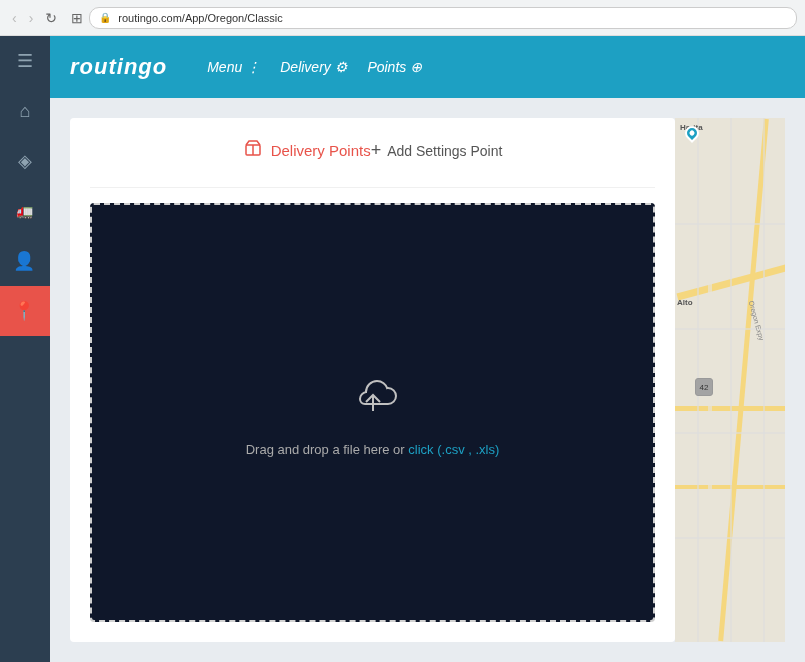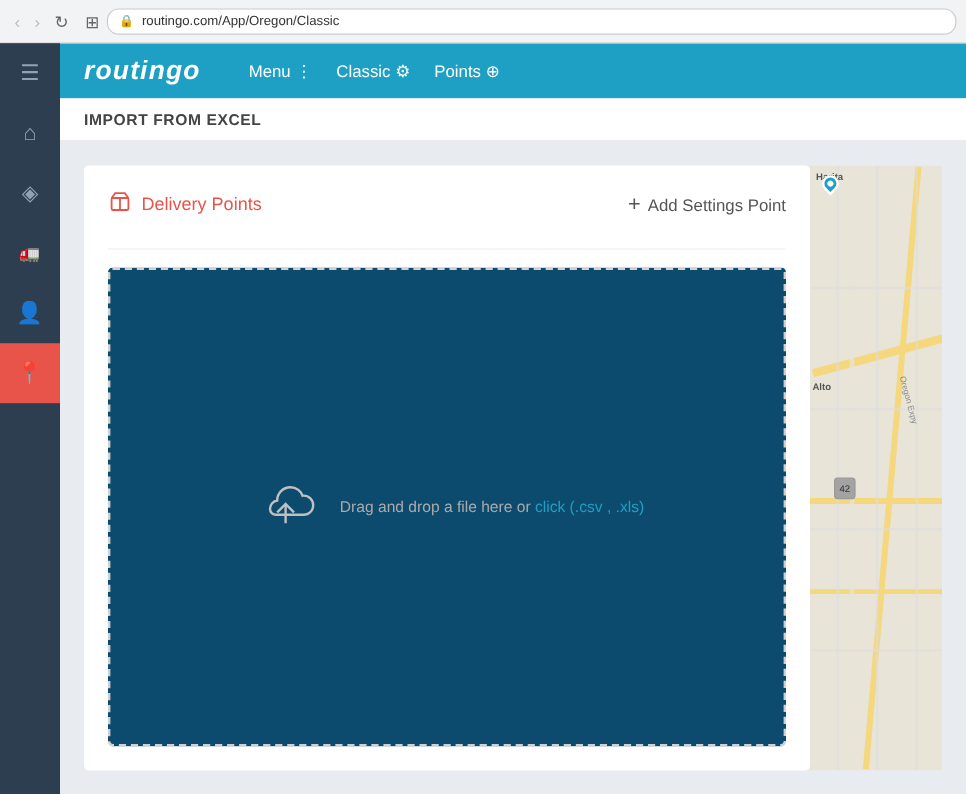--- a/index.html
+++ b/index.html
@@ -56,21 +56,21 @@
       color: #8fa3b1;
       font-size: 18px;
       position: relative;
     }
     .sidebar-item.active { background: #e8534a; color: white; }
     .sidebar-item.menu-item { background: #2c3e50; }
 
     
     .header {
       background: #1da0c3;
-      height: 46px;
+      height: 62px;
       display: flex;
       align-items: center;
       padding: 0 20px;
       gap: 30px;
     }
     .logo {
       color: white;
       font-size: 22px;
       font-weight: bold;
       font-style: italic;
@@ -80,20 +80,21 @@
       display: flex;
       gap: 20px;
       margin-left: 10px;
     }
     .header-nav-item {
       color: white;
       font-size: 14px;
       cursor: pointer;
       display: flex;
       gap: 4px;
+      font-style: italic;
     }
 
     
     .main-content {
       flex: 1;
       display: flex;
       flex-direction: column;
       overflow: hidden;
       position: relative;
     }
@@ -124,21 +125,21 @@
       padding: 20px;
       display: flex;
       flex-direction: column;
       gap: 15px;
       margin-right: 0;
     }
 
     .panel-header {
       display: flex;
       align-items: center;
-      justify-content: space-between;
+      justify-content: center;
       padding-bottom: 24px;
       border-bottom: 1px solid #f0f0f0;
     }
 
     .delivery-points-btn {
       display: flex;
       align-items: center;
       gap: 8px;
       color: #e8534a;
       font-size: 15px;
@@ -157,26 +158,27 @@
       cursor: pointer;
       background: none;
       border: none;
     }
 
     .drop-zone {
       flex: 1;
       border: 2px dashed #d0d0d0;
       border-radius: 4px;
       display: flex;
+      flex-direction: column;
       align-items: center;
       justify-content: center;
       gap: 15px;
       min-height: 180px;
       cursor: pointer;
-      background: #0c4a6e;
+      background: #0f172a;
     }
 
     .cloud-upload-icon {
       color: #c0c0c0;
       font-size: 50px;
       line-height: 1;
     }
 
     .drop-text {
       font-size: 13px;
@@ -267,33 +269,30 @@
   <div class="main-content">
 
     <div class="header">
       <span class="logo">routingo</span>
       <div class="header-nav">
         <div class="header-nav-item">
           <span>Menu</span>
           <span>⋮</span>
         </div>
         <div class="header-nav-item">
-          <span>Classic</span>
+          <span>Delivery</span>
           <span>⚙</span>
         </div>
         <div class="header-nav-item">
           <span>Points</span>
           <span>⊕</span>
         </div>
       </div>
     </div>
 
-    <div class="top-bar">
-      <span>IMPORT FROM EXCEL</span>
-    </div>
 
     <div class="content-area">
 
       <div class="left-panel">
         <div class="panel-header">
           <button class="delivery-points-btn">
             <span style="font-size:18px; color:#e8534a;">
               
               <svg width="20" height="20" viewBox="0 0 20 20" fill="none" xmlns="http://www.w3.org/2000/svg">
                 <rect x="3" y="7" width="14" height="10" rx="1" stroke="#e8534a" stroke-width="1.5" fill="none"></rect>

